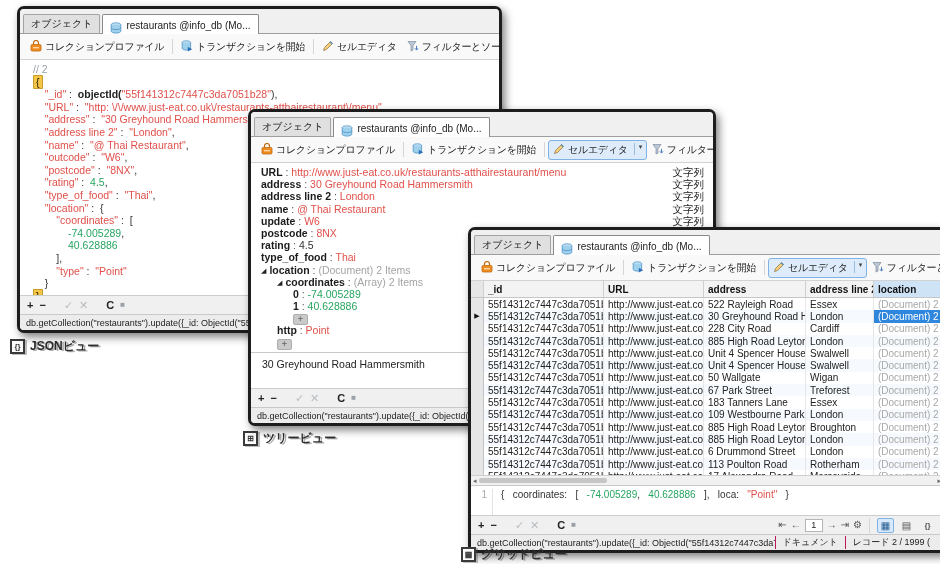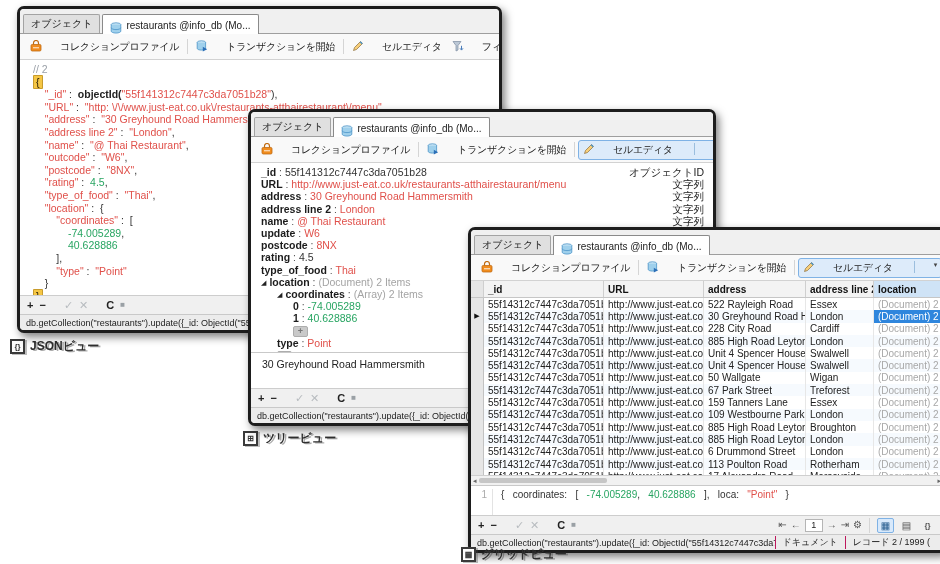--- a/index.html
+++ b/index.html
@@ -16,21 +16,21 @@
           display:flex;align-items:flex-end;padding:2px 3px 0;gap:2px;}
   .tab{box-sizing:border-box;height:19px;line-height:17px;font-size:10px;color:#222;padding:0 7px;
        background:#e0e0e0;border:1px solid #a3a3a3;border-bottom:none;border-radius:2px 2px 0 0;white-space:nowrap;}
   .tab.active{background:#fff;border-color:#8a8a8a;display:flex;align-items:flex-end;gap:4px;margin-bottom:-1px;height:20px;z-index:1;}
   .dbicon{display:inline-flex;}
 
   
   .toolbar{height:25px;flex:0 0 25px;background:#f9f9f9;border-bottom:1px solid #d2d2d2;
            display:flex;align-items:center;padding:0 5px;font-size:10px;letter-spacing:-0.3px;color:#222;
            white-space:nowrap;overflow:hidden;}
-  .tbtn{display:flex;align-items:flex-start;gap:18px;padding:2px 4px;border-radius:3px;border:1px solid transparent;}
+  .tbtn{display:flex;align-items:flex-start;gap:3px;padding:2px 4px;border-radius:3px;border:1px solid transparent;}
   .tbtn.hl{background:#ddebfa;border:1px solid #7fb2e5;}
   .ddsep{width:1px;height:12px;background:#9bbede;margin:0 1px 0 3px;}
   .caret{font-size:7px;color:#444;}
   .tsep{width:1px;height:15px;background:#d5d5d5;margin:0 3px;flex:0 0 1px;}
 
   
   .codearea{flex:1;min-height:0;overflow:hidden;padding:3px 0 0 13px;font-size:10.5px;line-height:12.6px;white-space:pre;}
   .cline{height:12.6px;}
   .sg-c{color:#9aa0a8;}
   .sg-h{background:#f5c644;border:1px solid #c79b2d;color:#211803;padding:0 2px;border-radius:1px;}
@@ -221,35 +221,34 @@
     <div class="tbtn">
       <span><svg width="12" height="12" viewBox="0 0 12 12">
             <path d="M1 1.5h8l-3 4v4.5l-2 1V5.5z" fill="#bcc8d6" stroke="#7d8da0" stroke-width="0.7"></path>
             <path d="M9.5 5.8v4M8 8.3l1.5 1.8L11 8.3" fill="none" stroke="#4a7dbb" stroke-width="1"></path>
           </svg></span>
       <span>フィルターとソート</span>
     </div>
 
   </div>
   <div class="treearea">
-      <div class="trow" style="padding-left: 10px;"><span class="tkey">_id</span><span class="tcolon"> :  </span><span class="tval v-dark">55f141312c7447c3da7051b28</span><span class="ttype">オブジェクトID</span></div>
       <div class="trow" style="padding-left: 10px;"><span class="tkey">URL</span><span class="tcolon"> :  </span><span class="tval v-red">http://www.just-eat.co.uk/restaurants-atthairestaurant/menu</span><span class="ttype">文字列</span></div>
       <div class="trow" style="padding-left: 10px;"><span class="tkey">address</span><span class="tcolon"> :  </span><span class="tval v-red">30 Greyhound Road Hammersmith</span><span class="ttype">文字列</span></div>
       <div class="trow" style="padding-left: 10px;"><span class="tkey">address line 2</span><span class="tcolon"> :  </span><span class="tval v-red">London</span><span class="ttype">文字列</span></div>
       <div class="trow" style="padding-left: 10px;"><span class="tkey">name</span><span class="tcolon"> :  </span><span class="tval v-red">@ Thai Restaurant</span><span class="ttype">文字列</span></div>
       <div class="trow" style="padding-left: 10px;"><span class="tkey">update</span><span class="tcolon"> :  </span><span class="tval v-red">W6</span><span class="ttype">文字列</span></div>
       <div class="trow" style="padding-left: 10px;"><span class="tkey">postcode</span><span class="tcolon"> :  </span><span class="tval v-red">8NX</span><span class="ttype">文字列</span></div>
       <div class="trow" style="padding-left: 10px;"><span class="tkey">rating</span><span class="tcolon"> :  </span><span class="tval v-dark">4.5</span></div>
       <div class="trow" style="padding-left: 10px;"><span class="tkey">type_of_food</span><span class="tcolon"> :  </span><span class="tval v-red">Thai</span></div>
       <div class="trow" style="padding-left: 10px;"><span class="texp">◢</span><span class="tkey">location</span><span class="tcolon"> :  </span><span class="tval v-gray">(Document) 2 Items</span></div>
       <div class="trow" style="padding-left: 26px;"><span class="texp">◢</span><span class="tkey">coordinates</span><span class="tcolon"> :  </span><span class="tval v-gray">(Array) 2 Items</span></div>
       <div class="trow" style="padding-left: 42px;"><span class="tkey">0</span><span class="tcolon"> :  </span><span class="tval v-green">-74.005289</span></div>
       <div class="trow" style="padding-left: 42px;"><span class="tkey">1</span><span class="tcolon"> :  </span><span class="tval v-green">40.628886</span></div>
       <div class="trow" style="padding-left: 42px;"><span class="plusbtn">+</span></div>
-      <div class="trow" style="padding-left: 26px;"><span class="tkey">type</span><span class="tcolon"> :  </span><span class="tval v-red">Point</span></div>
+      <div class="trow" style="padding-left: 26px;"><span class="tkey">http</span><span class="tcolon"> :  </span><span class="tval v-red">Point</span></div>
       <div class="trow" style="padding-left: 26px;"><span class="plusbtn">+</span></div>
     </div>
   <div class="preview">30 Greyhound Road Hammersmith</div>
   <div class="editbar">
     <span class="eb dark">+</span>
     <span class="eb dark">−</span>
     <span class="ebgap"></span>
     <span class="eb light">✓</span>
     <span class="eb light">✕</span>
     <span class="ebgap"></span>
@@ -384,21 +383,21 @@
         <div class="gc c-id">55f14312c7447c3da7051b31</div>
         <div class="gc c-url">http://www.just-eat.co.uk/r</div>
         <div class="gc c-addr">67 Park Street</div>
         <div class="gc c-l2">Treforest</div>
         <div class="gc c-loc loc">(Document) 2 Fields</div>
       </div>
       <div class="grow">
         <div class="gc c-gut"></div>
         <div class="gc c-id">55f14312c7447c3da7051b33</div>
         <div class="gc c-url">http://www.just-eat.co.uk/r</div>
-        <div class="gc c-addr">159 Tanners Lane</div>
+        <div class="gc c-addr">183 Tanners Lane</div>
         <div class="gc c-l2">Essex</div>
         <div class="gc c-loc loc">(Document) 2 Fields</div>
       </div>
       <div class="grow alt">
         <div class="gc c-gut"></div>
         <div class="gc c-id">55f14312c7447c3da7051b34</div>
         <div class="gc c-url">http://www.just-eat.co.uk/r</div>
         <div class="gc c-addr">109 Westbourne Park Road</div>
         <div class="gc c-l2">London</div>
         <div class="gc c-loc loc">(Document) 2 Fields</div>

